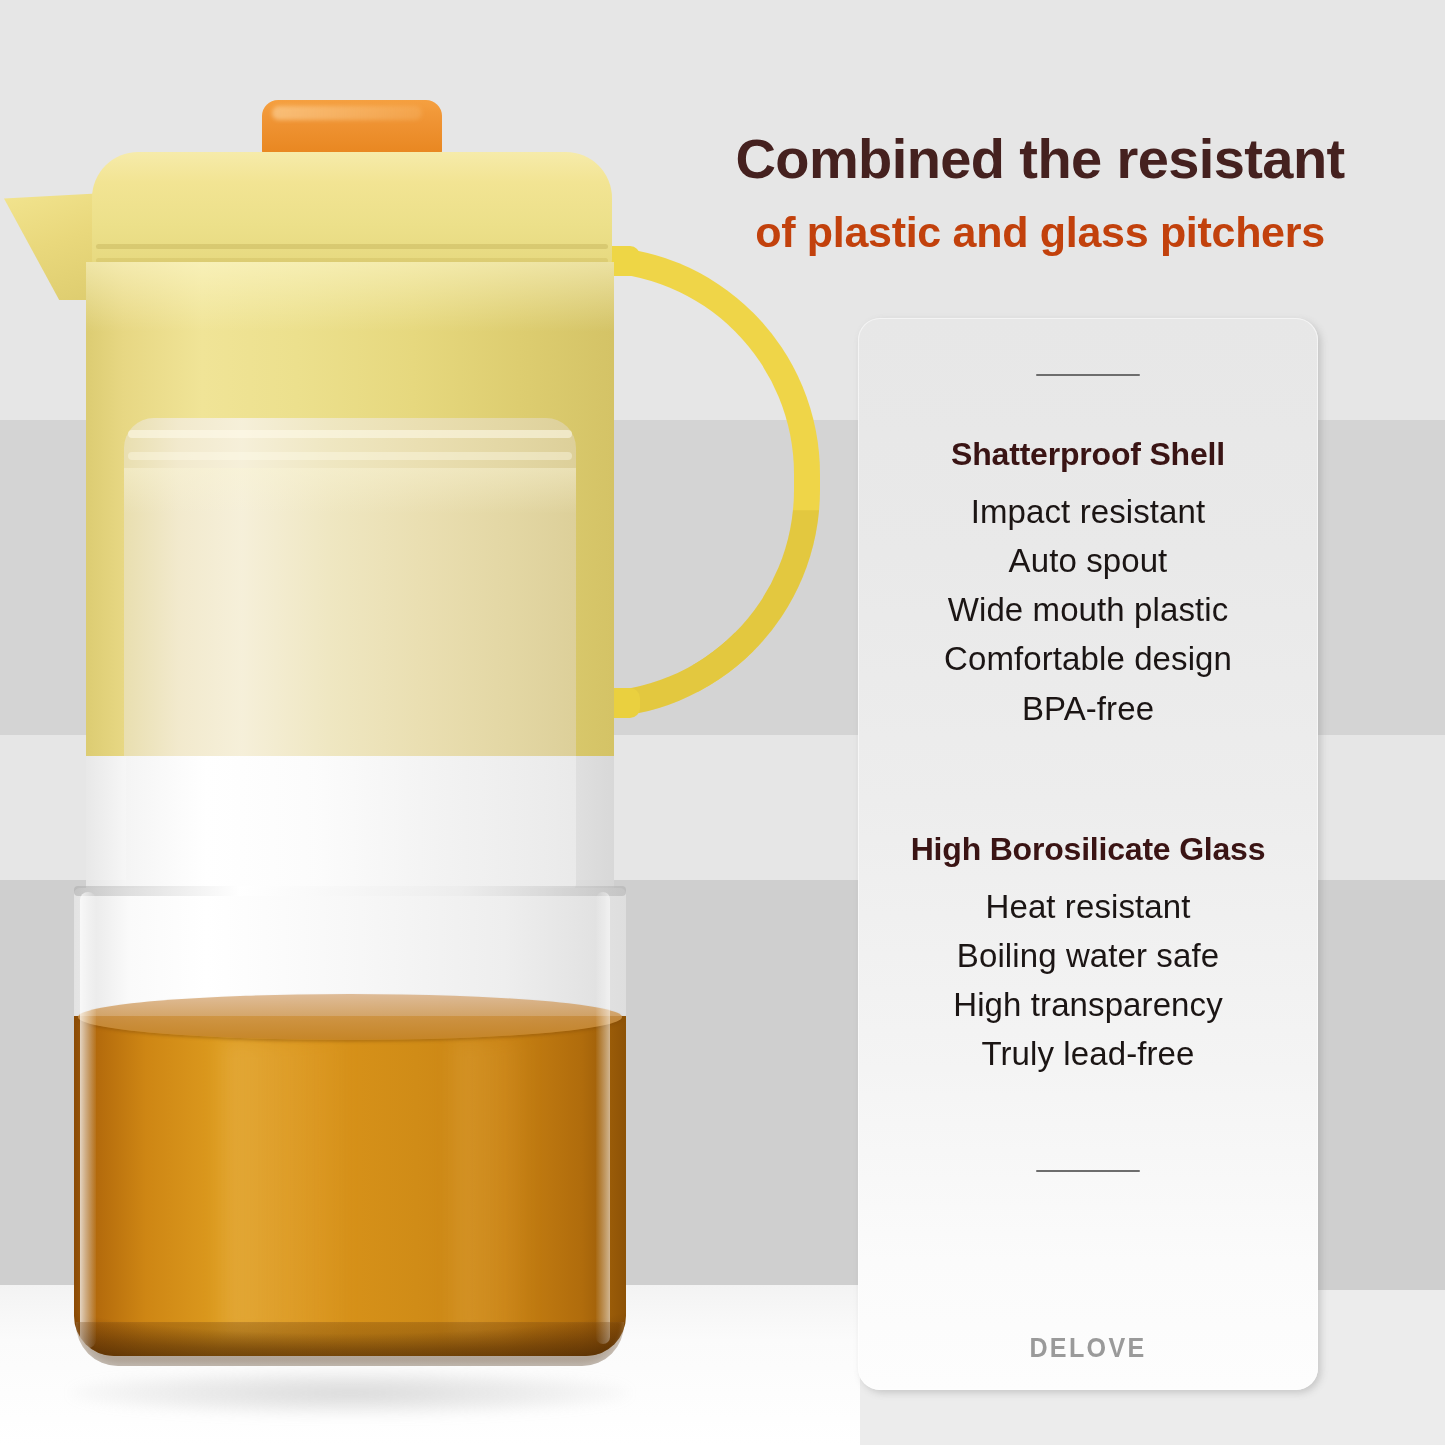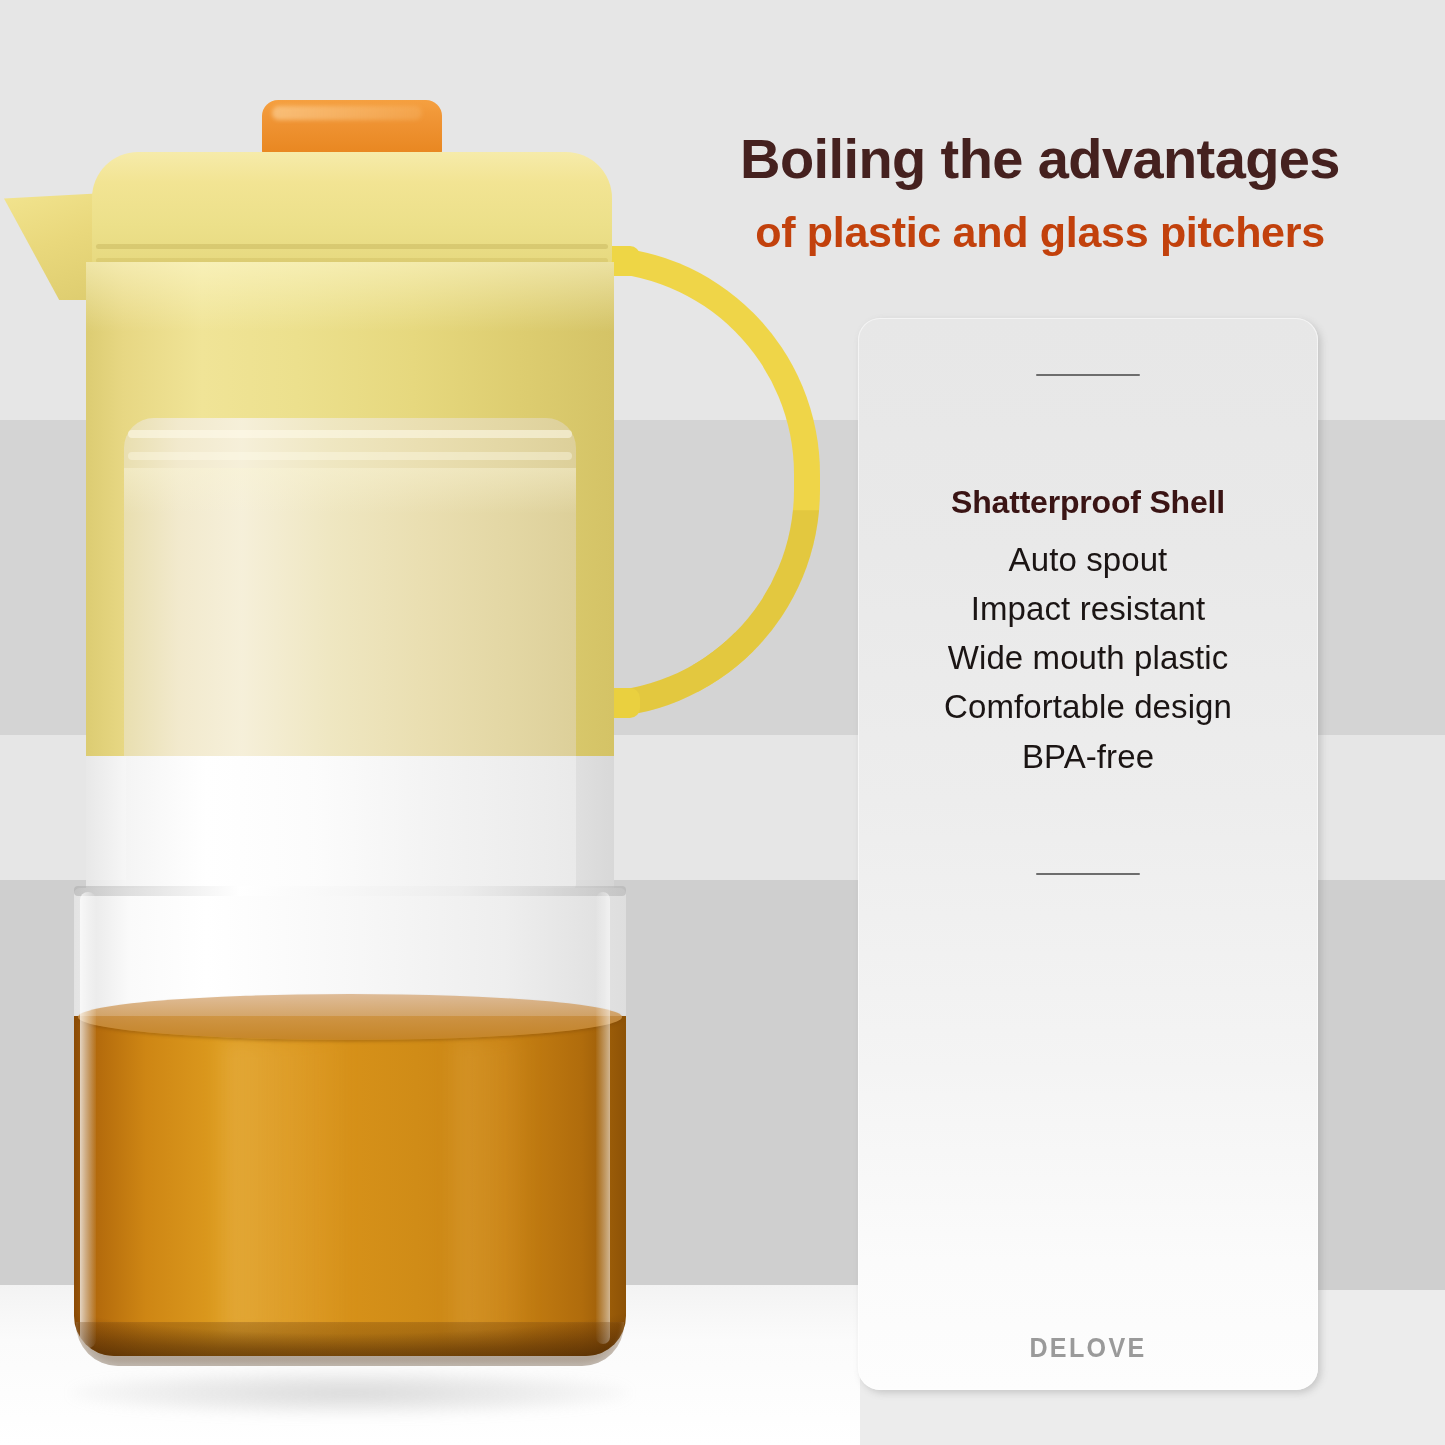--- a/index.html
+++ b/index.html
@@ -97,21 +97,21 @@
     width: 104px;
     height: 2px;
     background: #6d6d6d;
     margin: 0 auto;
     border-radius: 1px;
   }
   #divider-top    { margin-top: 56px; }
   #divider-bottom { margin-top: 0; }
 
   .feature-group { text-align: center; }
-  #group-shell { margin-top: 108px; }
+  #group-shell { margin-top: 60px; }
   #group-glass { margin-top: 98px; }
 
   .feature-title {
     font-size: 32px;
     font-weight: 700;
     color: #3a1414;
     letter-spacing: -0.2px;
     margin-bottom: 14px;
     white-space: nowrap;
   }
@@ -519,37 +519,44 @@
       <div id="meniscus"></div>
       <div id="liquid-bottom-curve"></div>
     </div>
     <div id="glass-rim"></div>
     <div id="glass-hl-left"></div>
     <div id="glass-hl-right"></div>
     <div id="glass-base-ring"></div>
   </div>
 
   <div id="headline-block">
-    <div id="headline-line1">Boiling the advantages</div>
+    <div id="headline-line1">Combined the resistant</div>
     <div id="headline-line2">of plastic and glass pitchers</div>
   </div>
 
   <div id="feature-panel">
 
     <div class="panel-divider" id="divider-top"></div>
 
     <div class="feature-group" id="group-shell">
       <div class="feature-title">Shatterproof Shell</div>
+      <div class="feature-item">Impact resistant</div>
       <div class="feature-item">Auto spout</div>
-      <div class="feature-item">Impact resistant</div>
       <div class="feature-item">Wide mouth plastic</div>
       <div class="feature-item">Comfortable design</div>
       <div class="feature-item">BPA-free</div>
     </div>
 
+    <div class="feature-group" id="group-glass">
+      <div class="feature-title">High Borosilicate Glass</div>
+      <div class="feature-item">Heat resistant</div>
+      <div class="feature-item">Boiling water safe</div>
+      <div class="feature-item">High transparency</div>
+      <div class="feature-item">Truly lead-free</div>
+    </div>
 
     <div style="margin-top:92px;">
       <div class="panel-divider" id="divider-bottom"></div>
     </div>
 
     <div id="brand-logo">DELOVE</div>
   </div>
 
 </div>
 

